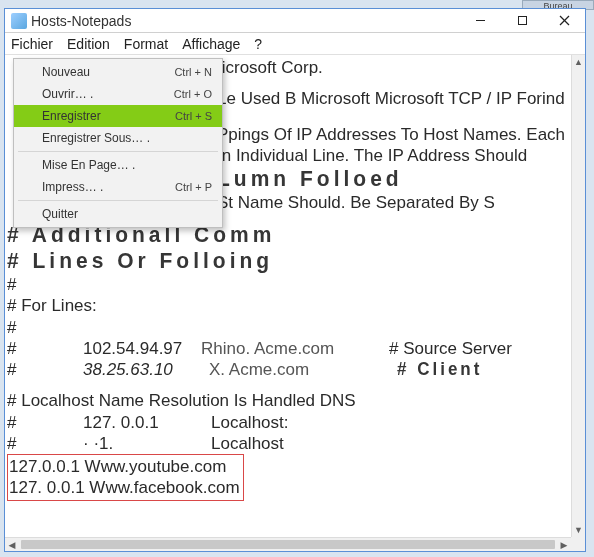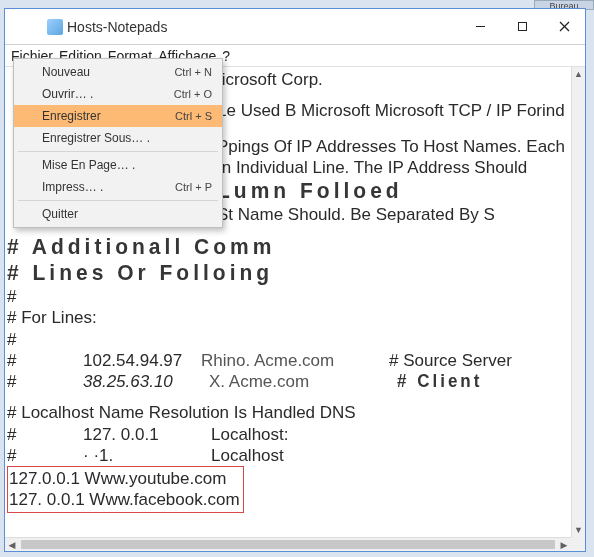--- a/index.html
+++ b/index.html
@@ -8,44 +8,43 @@
       font-size: 13px;
       width: 594px;
       height: 557px;
       background: #d9e4f0;
       position: relative;
       overflow: hidden;
     }
     .desktop-bg {
       position: absolute;
       top: 0; right: 0;
-      width: 60px; height: 10px;
+      width: 72px; height: 10px;
       background: #c8d4e3;
       border: 1px solid #9ab;
       font-size: 9px;
       text-align: center;
       color: #444;
     }
     .window {
       position: absolute;
       top: 8px; left: 4px;
       width: 582px;
       height: 544px;
       background: #fff;
       border: 1px solid #5a8fd6;
       display: flex;
       flex-direction: column;
     }
     .titlebar {
-      height: 36px;
+      height: 24px;
       display: flex;
       align-items: center;
       border-bottom: 1px solid #d0d0d0;
       background: #fff;
-      padding-left: 36px;
     }
     .title-icon {
       width: 16px; height: 16px;
       margin: 0 4px 0 6px;
       background: linear-gradient(135deg,#9ecfff,#5aa7e0);
       border-radius: 2px;
     }
     .title-text { flex: 1; font-size: 14px; color: #333; }
     .win-controls { display: flex; }
     .win-btn {
@@ -57,21 +56,21 @@
     }
     .win-btn svg { width: 11px; height: 11px; }
     .menubar {
       height: 22px;
       display: flex;
       align-items: center;
       padding: 0 4px;
       border-bottom: 1px solid #e0e0e0;
       font-size: 14px;
       color: #222;
-      gap: 2px;
+      gap: 10px;
       background: #fff;
     }
     .menu-item { padding: 2px 2px; }
     .content-wrap {
       flex: 1;
       position: relative;
       overflow: hidden;
     }
     .content {
       position: absolute;
@@ -156,21 +155,21 @@
     }
     .dd-item {
       display: flex;
       justify-content: space-between;
       align-items: center;
       height: 22px;
       padding: 0 10px 0 28px;
       color: #333;
     }
     .dd-item.highlight {
-      background: #fdba74;
+      background: #84cc16;
     }
     .dd-sep {
       height: 1px;
       background: #d5d5d5;
       margin: 2px 4px;
     }
     .dd-shortcut { color: #444; font-size: 11px; } 
   </style>
 </head>
 <body>

